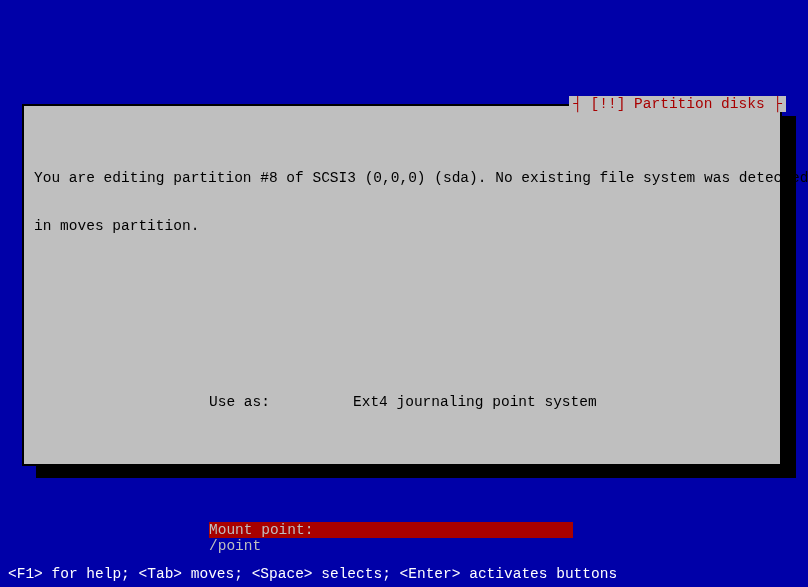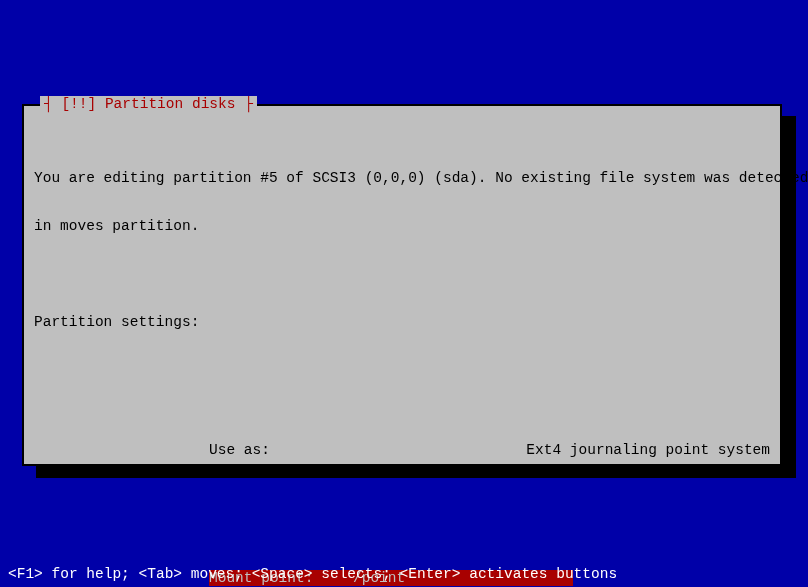--- a/index.html
+++ b/index.html
@@ -29,64 +29,64 @@
     left: 22px;
     width: 760px;
     height: 362px;
     background: #BFBFBF;
     border: 2px solid #000;
     padding: 8px 10px;
   }
   .title-wrap {
     position: absolute;
     top: -10px;
-    left: 16px;
+    left: 6px;
     width: 100%;
-    text-align: left;
+    text-align: right;
   }
   .title-inner {
     display: inline-block;
     background: #BFBFBF;
     padding: 0 4px;
     color: #A80000;
     font-weight: normal;
   }
   .content {
     padding-top: 24px;
     white-space: pre;
     line-height: 16px;
   }
   .row {
     height: 16px;
     line-height: 16px;
   }
   .kv-row {
     padding-left: 175px;
     display: flex;
-    justify-content: space-between;
   }
   .kv-label {
     width: 144px;
     flex-shrink: 0;
   }
   .kv-value {
   }
   .selected-row {
     position: relative;
     height: 16px;
   }
   .selected-bg {
     position: absolute;
     left: 175px;
     top: 0;
     width: 364px;
     height: 16px;
     background: #A80000;
     color: #BFBFBF;
     display: flex;
+    flex-direction: column;
   }
   .selected-bg .kv-label {
     width: 144px;
     flex-shrink: 0;
   }
   .footer {
     position: absolute;
     bottom: 5px;
     left: 0;
     width: 100%;
@@ -100,24 +100,23 @@
 <body>
 
 <div class="shadow"></div>
 
 <div class="dialog">
   <div class="title-wrap">
     <span class="title-inner"><span>┤ </span><span>[!!] Partition disks</span><span> ├</span></span>
   </div>
 
   <div class="content">
-    <div class="row">You are editing partition #5 of SCSI3 (0,0,0) (sda). No existing file system was detected</div>
+    <div class="row">You are editing partition #8 of SCSI3 (0,0,0) (sda). No existing file system was detected</div>
     <div class="row">in moves partition.</div>
     <div class="row"></div>
-    <div class="row">Partition settings:</div>
     <div class="row"></div>
 
     
     <div class="kv-row row">
       <span class="kv-label">Use as:</span>
       <span class="kv-value">Ext4 journaling point system</span>
     </div>
     <div class="row"></div>
 
     

